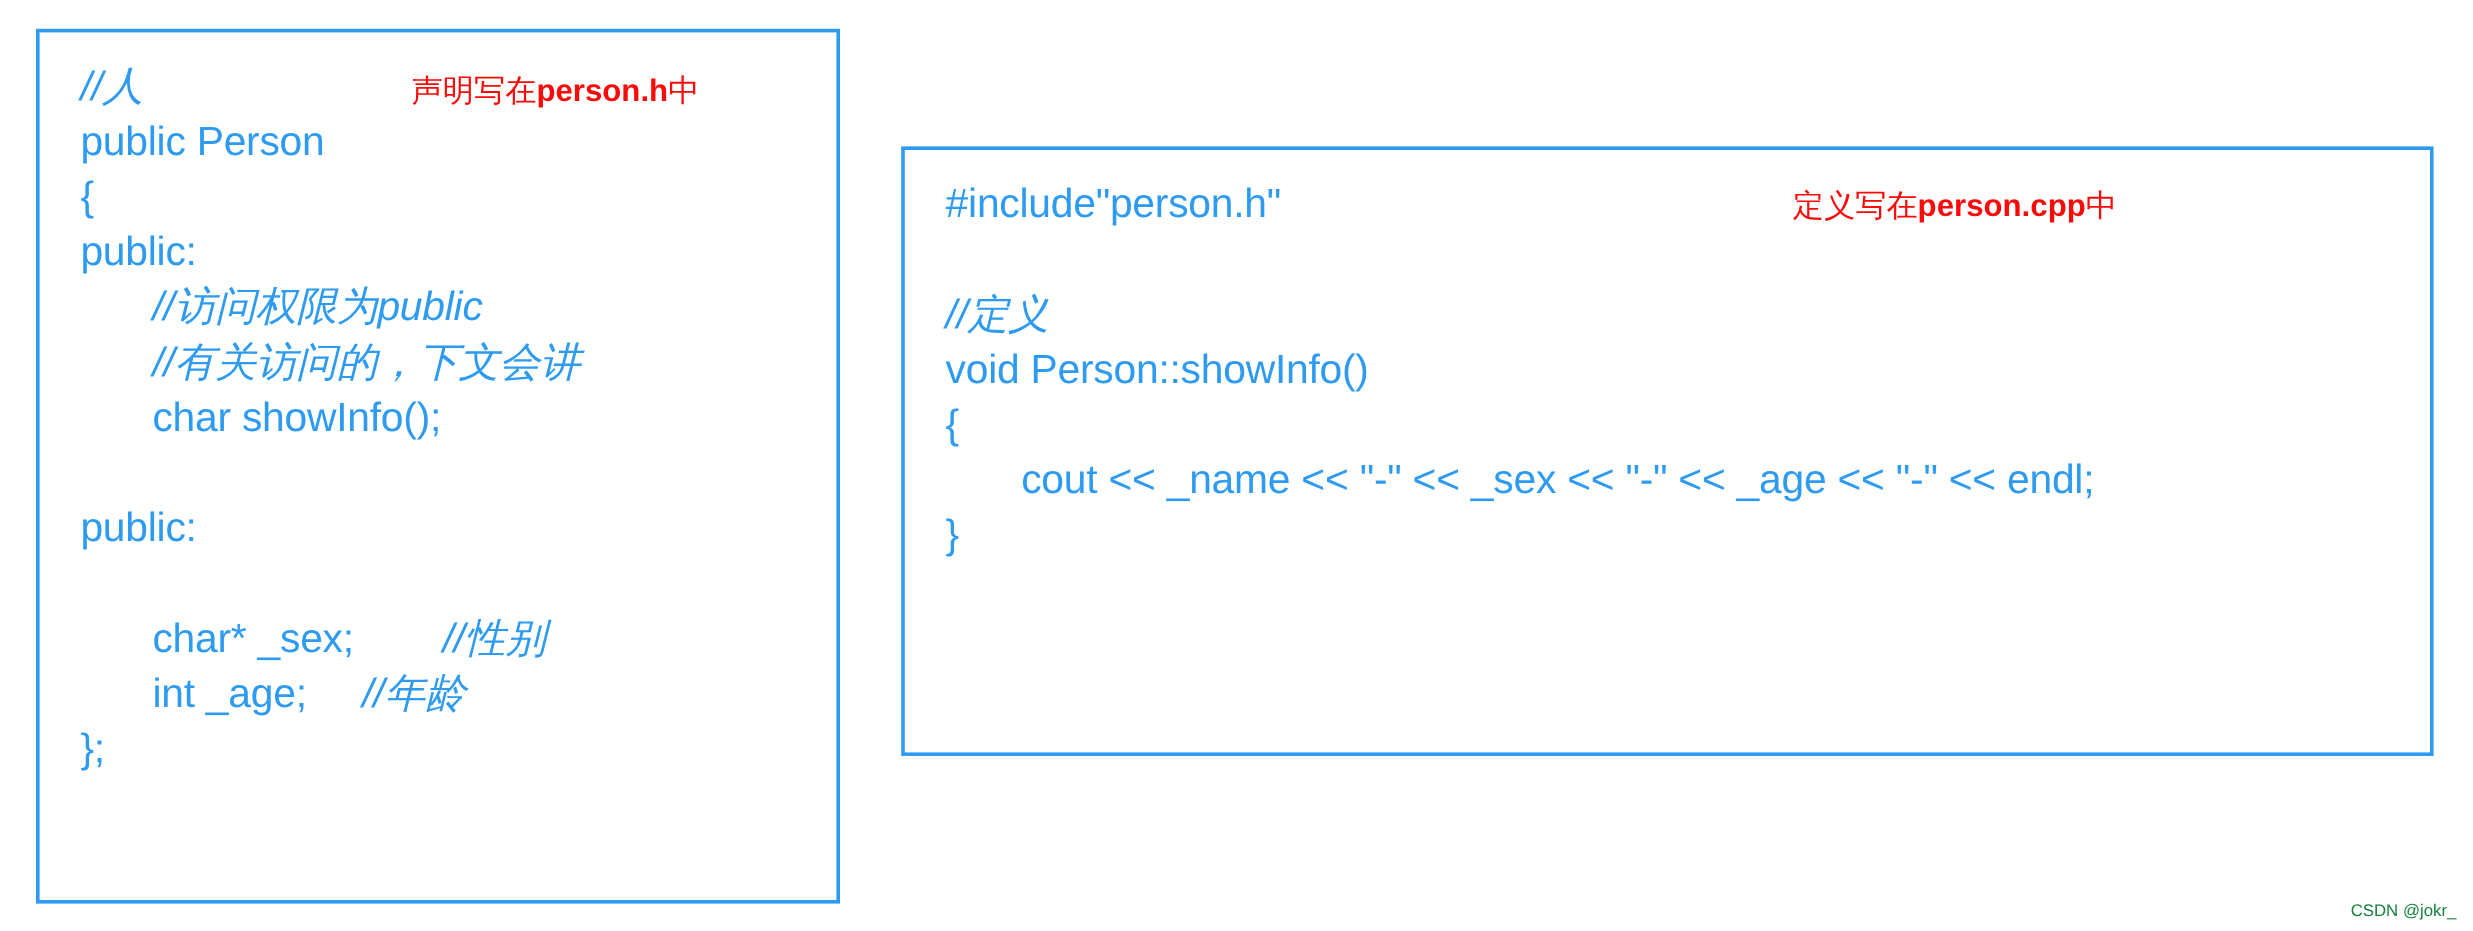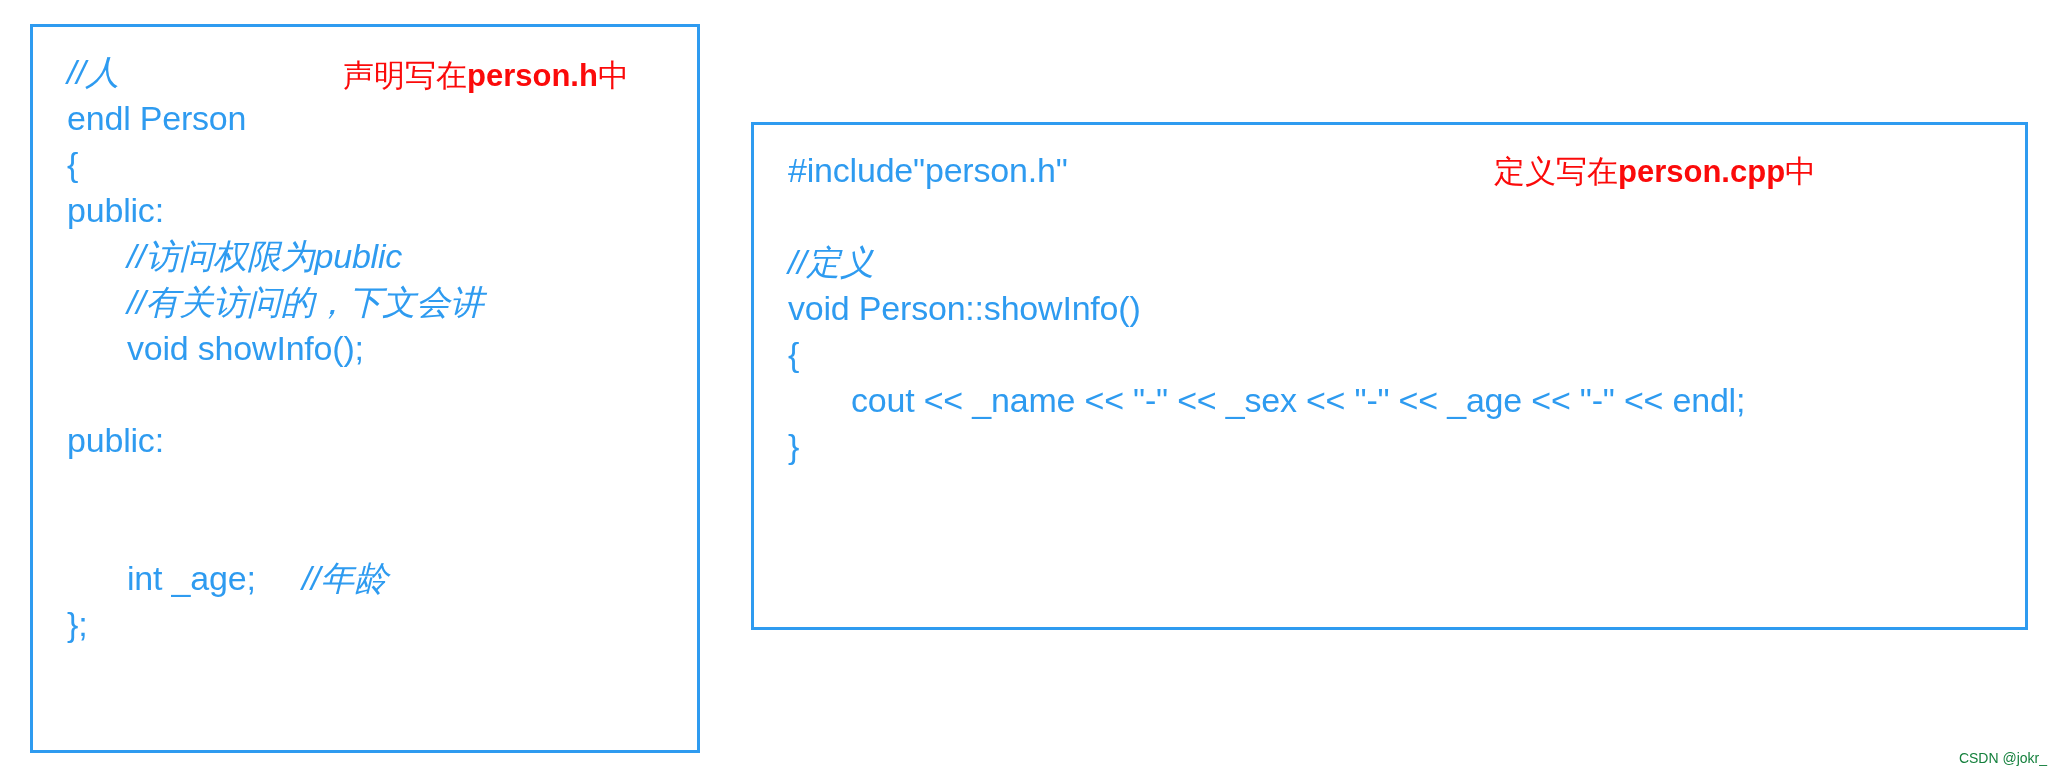--- a/index.html
+++ b/index.html
@@ -64,21 +64,21 @@
   .code-line .cmt {
     font-style: italic;
   }
 
   
   .annotation {
     position: absolute;
     white-space: pre;
     color: #fb0a0a;
     font-family: "Liberation Serif", "DejaVu Serif", serif;
-    font-size: 31px;
+    font-size: 26px;
     line-height: 31px;
   }
   .annotation .latin {
     font-family: "Liberation Sans", "DejaVu Sans", sans-serif;
     font-weight: bold;
   }
 
   #ann-header {
     left: 343px;
     top: 60px;
@@ -110,28 +110,29 @@
   }
 </style>
 </head>
 <body>
 
 <div class="stage">
 
   <div class="code-box" id="left-box">
     <div class="code-body" id="left-code" style="color: rgb(46, 155, 240);">
         <div class="code-line" style="top: 28px; left: 34px;"><span class="cmt">//人</span></div>
-        <div class="code-line" style="top: 74px; left: 34px;"><span>endl Person</span></div>
+        <div class="code-line" style="top: 74px; left: 34px;"><span>public Person</span></div>
         <div class="code-line" style="top: 120px; left: 34px;"><span>{</span></div>
         <div class="code-line" style="top: 166px; left: 34px;"><span>public:</span></div>
         <div class="code-line" style="top: 212px; left: 94px;"><span class="cmt">//访问权限为public</span></div>
         <div class="code-line" style="top: 258px; left: 94px;"><span class="cmt">//有关访问的，下文会讲</span></div>
-        <div class="code-line" style="top: 304px; left: 94px;"><span>void showInfo();</span></div>
+        <div class="code-line" style="top: 304px; left: 94px;"><span>char showInfo();</span></div>
         <div class="code-line" style="top: 350px; left: 34px;"><span></span></div>
         <div class="code-line" style="top: 396px; left: 34px;"><span>public:</span></div>
+        <div class="code-line" style="top: 488px; left: 94px;"><span>char* _sex;        </span><span class="cmt">//性别</span></div>
         <div class="code-line" style="top: 534px; left: 94px;"><span>int _age;     </span><span class="cmt">//年龄</span></div>
         <div class="code-line" style="top: 580px; left: 34px;"><span>};</span></div>
       </div>
   </div>
 
   <div class="code-box" id="right-box">
     <div class="code-body" id="right-code" style="color: rgb(46, 155, 240);">
         <div class="code-line" style="top: 28px; left: 34px;"><span>#include"person.h"</span></div>
         <div class="code-line" style="top: 74px; left: 34px;"><span></span></div>
         <div class="code-line" style="top: 120px; left: 34px;"><span class="cmt">//定义</span></div>

